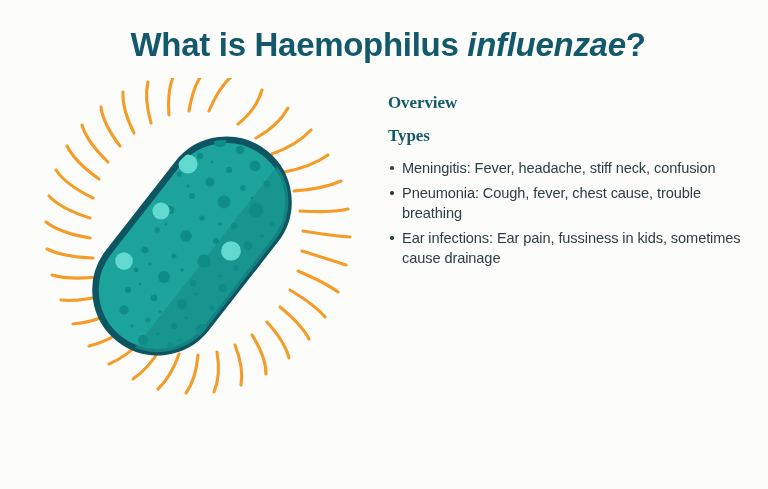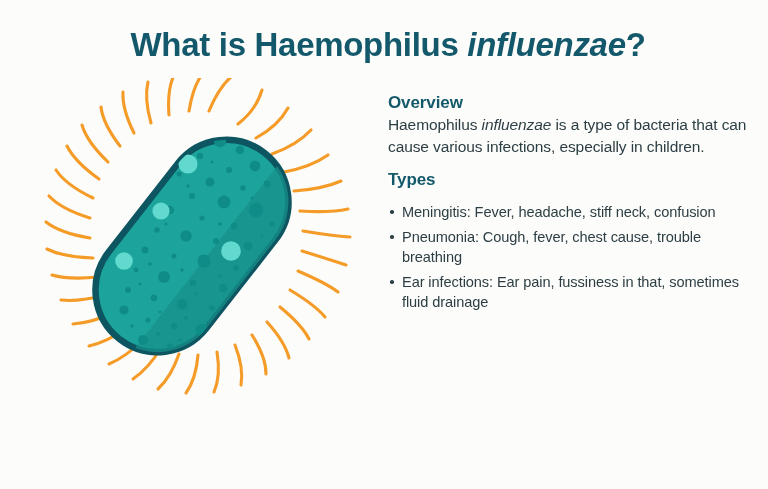--- a/index.html
+++ b/index.html
@@ -60,20 +60,21 @@
   }
   .section:last-child { margin-bottom: 0; }
 
   .sec-head {
     color: #13596B;
     font-size: 17px;
     font-weight: bold;
     line-height: 21px;
     margin: 0 0 1px 0;
     letter-spacing: -0.1px;
+    font-family: Liberation Serif, serif;
   }
   .sec-body {
     color: #2C3E44;
     font-size: 15.5px;
     line-height: 21.5px;
     margin: 0;
     letter-spacing: -0.1px;
   }
   .sec-body .ital { font-style: italic; }
 
@@ -241,30 +242,29 @@
           <circle cx="100" cy="183" r="8.8"></circle>
         </g>
       </g>
     </svg>
   </div>
 
   <div id="content">
 
     <div class="section">
       <div class="sec-head">Overview</div>
-      <p class="sec-body"><span>Haemophilus </span><span class="ital">influenzae</span><span> is a type of bacteria that can cause various infections, especially in children.</span></p>
     </div>
 
     <div class="section">
       <div class="sec-head">Types</div>
     </div>
 
 
     <div class="section">
       <ul class="bullets">
         <li><span class="dot"></span><span>Meningitis: Fever, headache, stiff neck, confusion</span></li>
         <li><span class="dot"></span><span>Pneumonia: Cough, fever, chest cause, trouble breathing</span></li>
-        <li><span class="dot"></span><span>Ear infections: Ear pain, fussiness in that, sometimes fluid drainage</span></li>
+        <li><span class="dot"></span><span>Ear infections: Ear pain, fussiness in kids, sometimes cause drainage</span></li>
       </ul>
     </div>
 
   </div>
 </div>
 
 </body></html>

